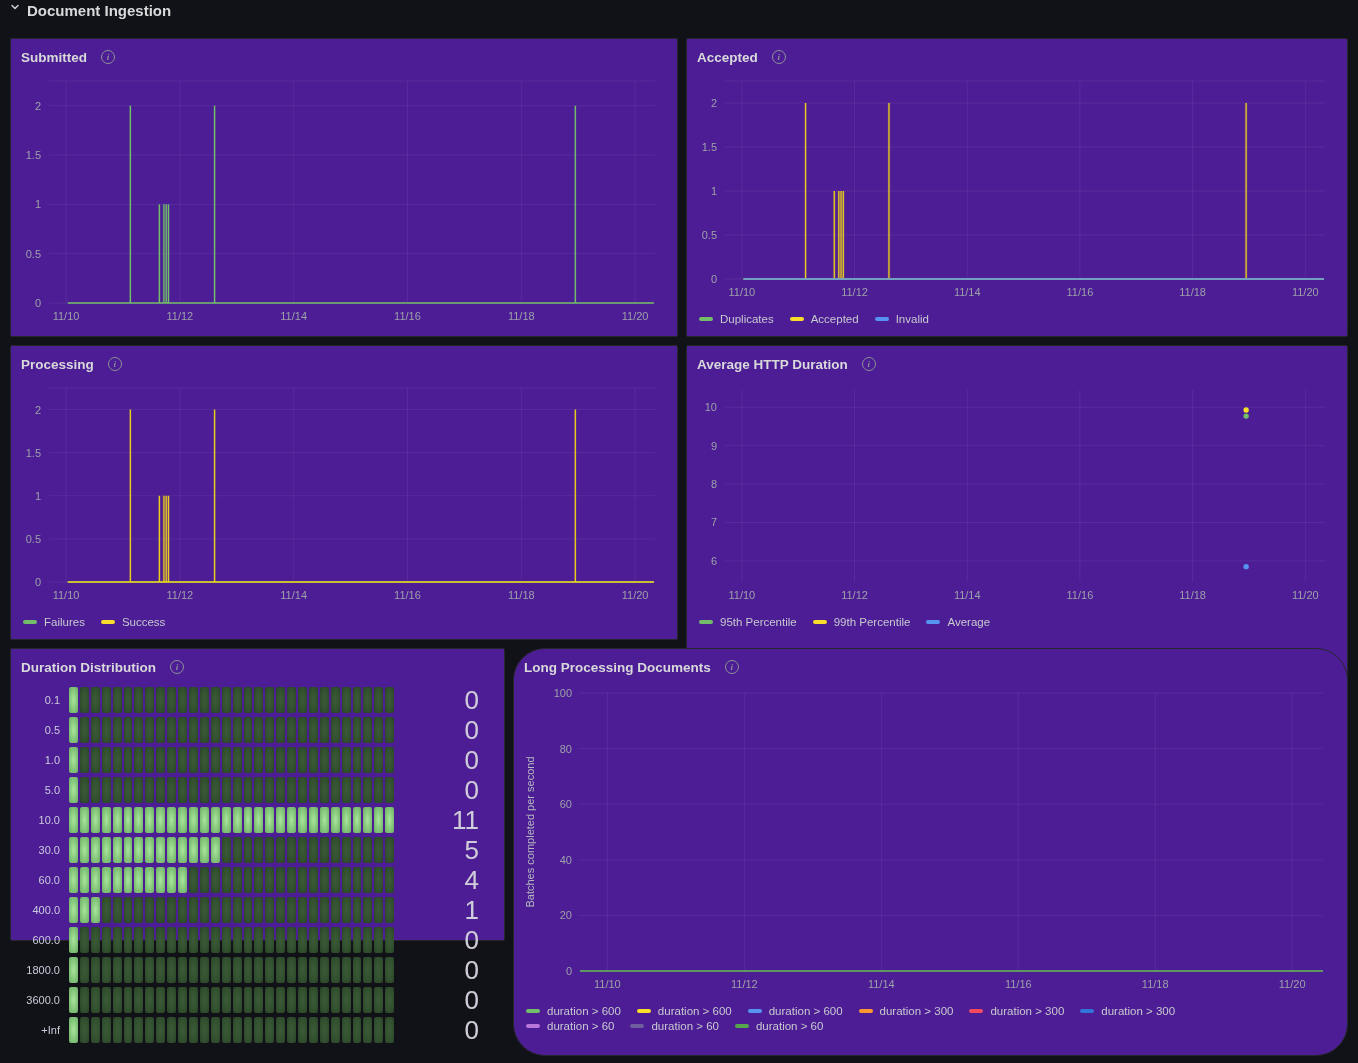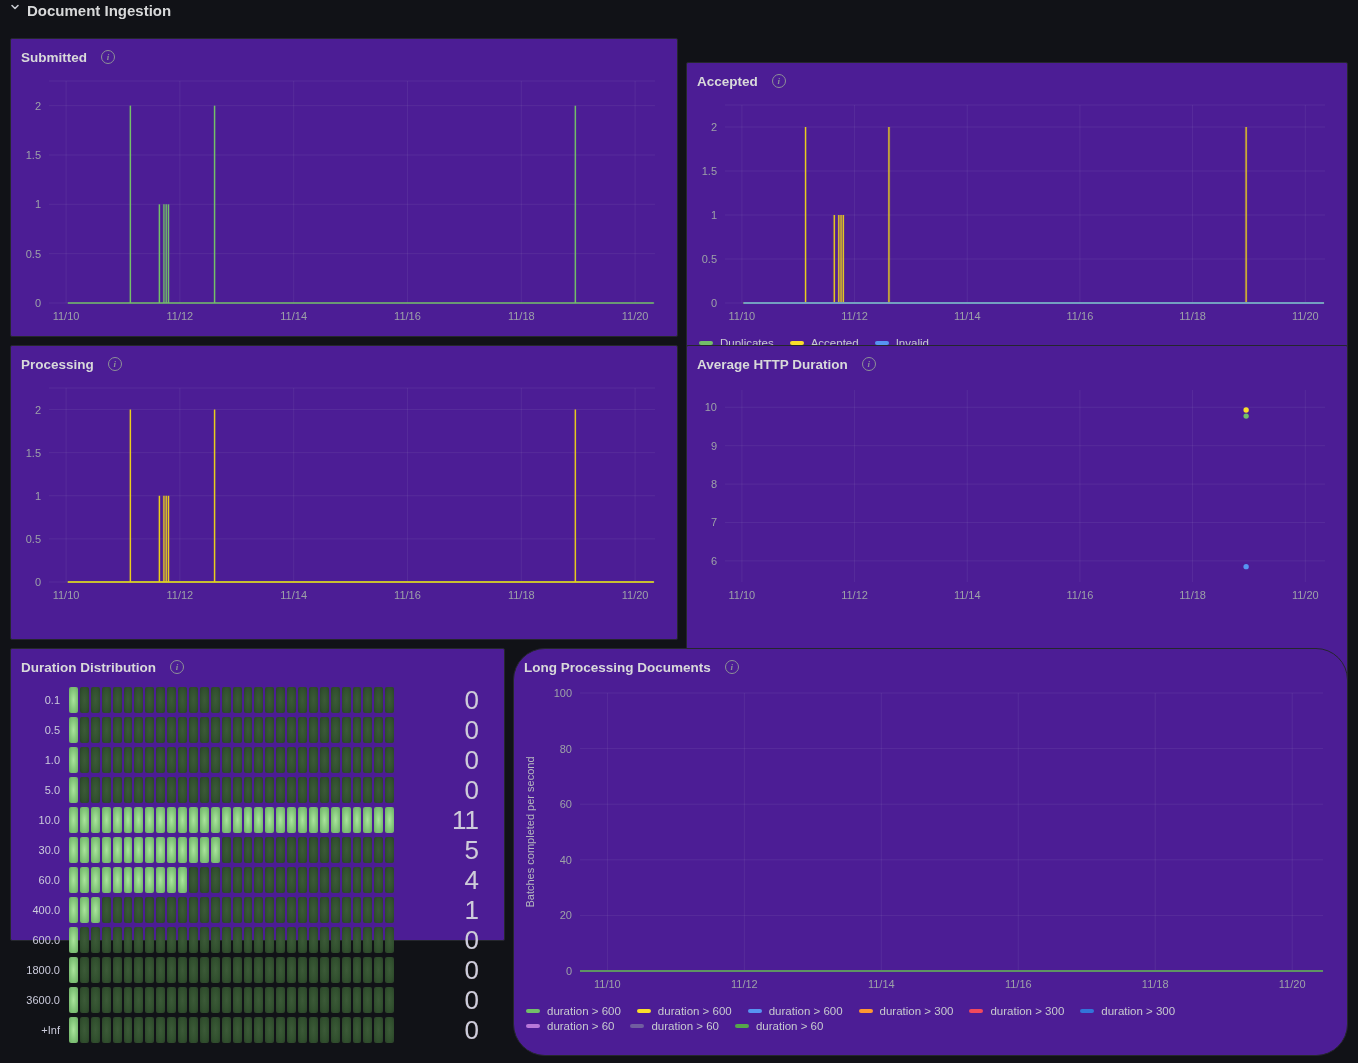--- a/index.html
+++ b/index.html
@@ -15,21 +15,21 @@
     display:flex; align-items:flex-start; gap:7px; cursor:pointer;
   }
   .row-header .chev { color:#c7c9cf; display:flex; align-items:center; }
   .row-title { font-size:15px; font-weight:600; color:#d8d9da; }
 
   .panel {
     position:absolute; background:#4c1d95;
     border:1px solid #25272d; border-radius:2px;
   }
   #p-submitted  { left:10px;  top:38px;  width:668px; height:299px; }
-  #p-accepted   { left:686px; top:38px;  width:662px; height:299px;margin-top:24px; }
+  #p-accepted   { left:686px; top:38px;  width:662px; height:299px; }
   #p-processing { left:10px;  top:345px; width:668px; height:295px; }
   #p-avg        { left:686px; top:345px; width:662px; height:356px; }
   #p-duration   { left:10px;  top:648px; width:495px; height:293px; }
   #p-long       { left:513px; top:648px; width:835px; height:408px;border-radius:32px; }
 
   .panel-header {
     height:30px; display:flex; align-items:center; gap:14px;
     padding:6px 8px 0 10px; cursor:pointer;
   }
   .panel-title { font-size:13.5px; font-weight:600; color:#d8d9da; }
@@ -237,20 +237,32 @@
         <line x1="147.21690140845072" x2="147.21690140845072" y1="204" y2="117.77777777777779" stroke="#e9cd1d" stroke-width="1.3"></line>
         <rect x="147.99295774647888" y="117.77777777777779" width="3" height="86.22222222222221" fill="#e9cd1d" opacity="0.13"></rect>
         <line x1="149.49295774647888" x2="149.49295774647888" y1="204" y2="117.77777777777779" stroke="#e9cd1d" stroke-width="1.3"></line>
         <rect x="194.0830985915493" y="31.555555555555554" width="3" height="172.44444444444446" fill="#e9cd1d" opacity="0.13"></rect>
         <line x1="195.5830985915493" x2="195.5830985915493" y1="204" y2="31.555555555555554" stroke="#e9cd1d" stroke-width="1.3"></line>
         <rect x="554.838028169014" y="31.555555555555554" width="3" height="172.44444444444446" fill="#e9cd1d" opacity="0.13"></rect>
         <line x1="556.338028169014" x2="556.338028169014" y1="204" y2="31.555555555555554" stroke="#e9cd1d" stroke-width="1.3"></line>
         <line x1="48.77746478873239" x2="634.8619718309859" y1="204" y2="204" stroke="#e9cd1d" stroke-width="1.3"></line>
       </svg>
   </div>
+  <div class="legend">
+      <div class="legend-row">
+        <div class="legend-item">
+          <span class="legend-swatch" style="background: rgb(115, 191, 105);"></span>
+          <span class="legend-label">Failures</span>
+        </div>
+        <div class="legend-item">
+          <span class="legend-swatch" style="background: rgb(250, 222, 42);"></span>
+          <span class="legend-label">Success</span>
+        </div>
+      </div>
+    </div>
 </div>
 
 <div class="panel" id="p-avg">
   <div class="panel-header">
     <span class="panel-title">Average HTTP Duration</span>
     <span class="info-icon">i</span>
   </div>
   <div class="chart-wrap">
     <svg width="644" height="232" viewBox="0 0 644 232">
         <line x1="30" x2="630" y1="182.88" y2="182.88" stroke="rgba(204,204,220,0.09)" stroke-width="1"></line>
@@ -273,20 +285,36 @@
         <text x="384.92957746478874" y="221" text-anchor="middle" font-size="11" fill="#9da1a8">11/16</text>
         <line x1="497.6056338028169" x2="497.6056338028169" y1="12" y2="204" stroke="rgba(204,204,220,0.09)" stroke-width="1"></line>
         <text x="497.6056338028169" y="221" text-anchor="middle" font-size="11" fill="#9da1a8">11/18</text>
         <line x1="610.2816901408452" x2="610.2816901408452" y1="12" y2="204" stroke="rgba(204,204,220,0.09)" stroke-width="1"></line>
         <text x="610.2816901408452" y="221" text-anchor="middle" font-size="11" fill="#9da1a8">11/20</text>
         <circle cx="551.1267605633802" cy="38.111999999999995" r="2.7" fill="#73bf69"></circle>
         <circle cx="551.1267605633802" cy="31.96799999999999" r="2.7" fill="#fade2a"></circle>
         <circle cx="551.1267605633802" cy="188.64000000000001" r="2.7" fill="#5794f2"></circle>
       </svg>
   </div>
+  <div class="legend">
+      <div class="legend-row">
+        <div class="legend-item">
+          <span class="legend-swatch" style="background: rgb(115, 191, 105);"></span>
+          <span class="legend-label">95th Percentile</span>
+        </div>
+        <div class="legend-item">
+          <span class="legend-swatch" style="background: rgb(250, 222, 42);"></span>
+          <span class="legend-label">99th Percentile</span>
+        </div>
+        <div class="legend-item">
+          <span class="legend-swatch" style="background: rgb(87, 148, 242);"></span>
+          <span class="legend-label">Average</span>
+        </div>
+      </div>
+    </div>
 </div>
 
 <div class="panel" id="p-duration">
   <div class="panel-header">
     <span class="panel-title">Duration Distribution</span>
     <span class="info-icon">i</span>
   </div>
   <div class="bg-rows" id="bg-rows">
       <div class="bg-row">
         <div class="bg-label">0.1</div>

